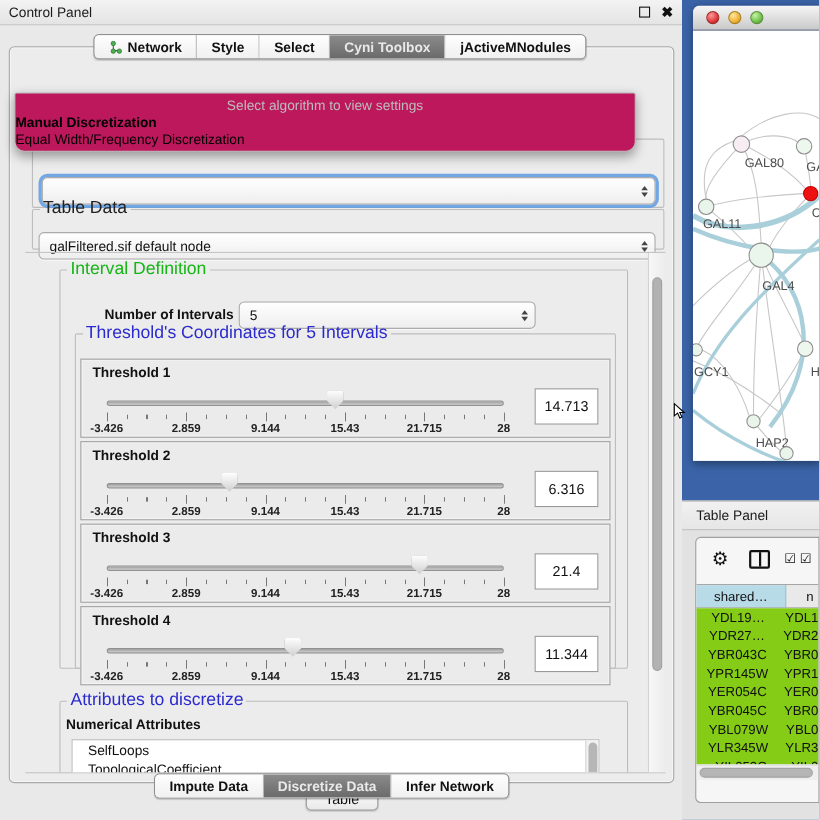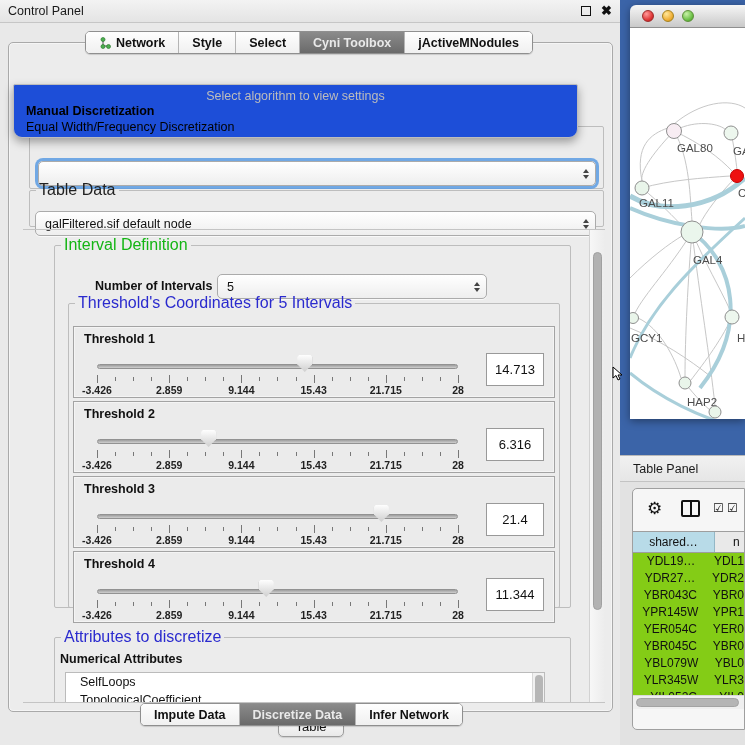--- a/index.html
+++ b/index.html
@@ -75,23 +75,23 @@
   
   .attrs-sub { position:absolute; left:5px; top:6px; }
   .attr-list { position:absolute; left:10px; top:26px; width:480px; height:118px; background:#fff; border:1px solid #bbb; overflow:hidden; }
   .attr-list .item { font-size:12.5px; color:#111; padding:1px 0 1px 14px; line-height:16px; cursor:default; }
   .attr-vsb { position:absolute; right:0; top:0; width:12px; height:100%; background:#f1f1f1; border-left:1px solid #d8d8d8; }
   .attr-vsb .thumb { position:absolute; left:2px; top:2px; width:8px; height:44px; border-radius:4px; background:#b6b6b6; }
 
   .apply-btn { position:absolute; left:269px; top:672px; width:66px; height:22px; border:1px solid #9c9c9c; border-radius:5px; background:linear-gradient(#ffffff,#e9e9e9); font-size:13px; color:#111; display:flex; align-items:center; justify-content:center; cursor:pointer; box-shadow:0 1px 1px rgba(0,0,0,.12); }
 
   
-  .algo-popup { position:absolute; left:13px; top:84px; width:565px; height:54px; background:#1d4ed8; border:1px solid #bdbdbd; border-radius:2px 2px 9px 9px; box-shadow:0 4px 10px rgba(0,0,0,.35); z-index:50; overflow:hidden; }
+  .algo-popup { position:absolute; left:13px; top:84px; width:565px; height:54px; background:#be185d; border:1px solid #bdbdbd; border-radius:2px 2px 9px 9px; box-shadow:0 4px 10px rgba(0,0,0,.35); z-index:50; overflow:hidden; }
   .algo-popup .prompt { text-align:center; color:#bcbcbc; font-size:12.5px; padding-top:4px; }
-  .algo-popup .opt { font-size:12.5px; color:#000; padding:1px 12px; cursor:pointer; }
+  .algo-popup .opt { font-size:12.5px; color:#000; padding:1px 0; cursor:pointer; }
   .algo-popup .opt.sel { font-weight:bold; }
 
   
   .desktop-right { position:absolute; left:620px; top:0; width:125px; height:745px; background:#3b64a8; overflow:hidden; }
   .net-window { position:absolute; left:10px; top:5px; width:115px; height:414px; border-radius:6px 0 0 0; overflow:hidden; box-shadow:0 2px 8px rgba(0,0,0,.4); }
   .net-titlebar { height:23px; background:linear-gradient(#f6f6f6,#c9c9c9); border-bottom:1px solid #8f8f8f; display:flex; align-items:center; padding-left:12px; gap:8px; }
   .tl { width:12px; height:12px; border-radius:50%; cursor:pointer; }
   .tl-red { background:radial-gradient(circle at 35% 30%, #ff9a9a, #e03a3a 60%, #b01515); border:1px solid #9c2b2b; }
   .tl-yellow { background:radial-gradient(circle at 35% 30%, #ffe79a, #f0b13a 60%, #c88a10); border:1px solid #a5821f; }
   .tl-green { background:radial-gradient(circle at 35% 30%, #c9f1a8, #6fc24a 60%, #3f9422); border:1px solid #5d8f3a; }

